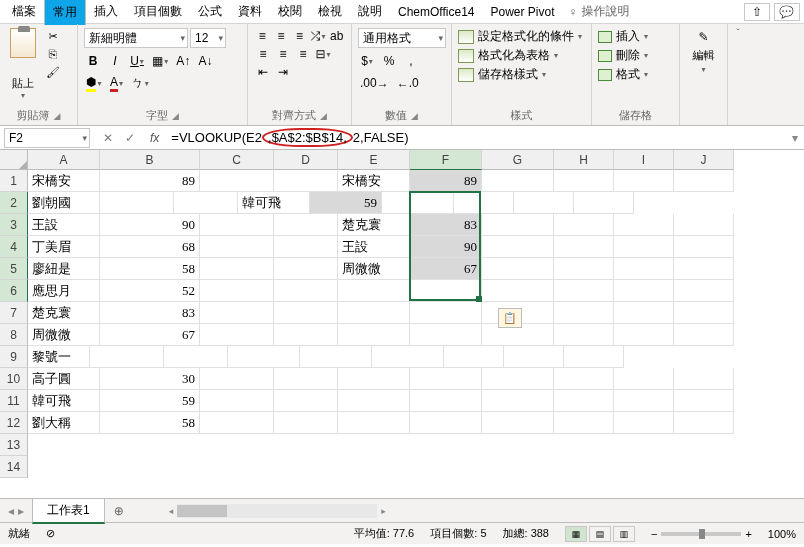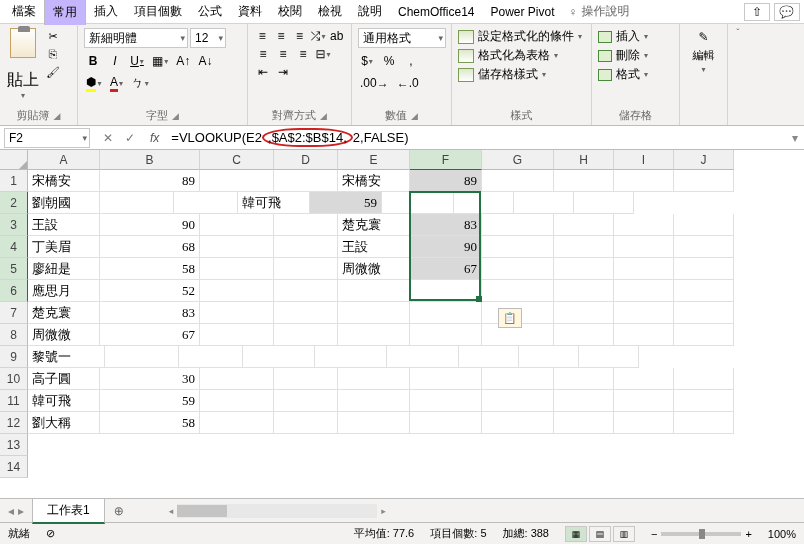--- a/index.html
+++ b/index.html
@@ -1,19 +1,19 @@
 <!DOCTYPE html>
 <html><head>
 <meta charset="utf-8">
 <style>
 * { box-sizing: border-box; margin: 0; padding: 0; font-family: "Microsoft JhengHei", Arial, sans-serif; }
 body { background: #fff; width: 804px; height: 547px; overflow: hidden; font-size: 12px; }
 .menubar { display: flex; align-items: center; background: #fff; border-bottom: 1px solid #d4d4d4; height: 24px; padding: 0 4px; }
 .menubar .tab { padding: 4px 8px; cursor: pointer; font-size: 12px; }
-.menubar .tab.active { background: #c4b5fd; border: 1px solid #bcbcbc; border-bottom: none; }
+.menubar .tab.active { background: #0ea5e9; border: 1px solid #bcbcbc; border-bottom: none; }
 .menubar .spacer { flex: 1; }
 .menubar .search { display: flex; align-items: center; gap: 4px; padding: 0 6px; color: #666; }
 .menubar .iconbtn { width: 26px; height: 18px; border: 1px solid #c8c8c8; margin-left: 4px; display: flex; align-items: center; justify-content: center; }
 .ribbon { display: flex; background: #f3f2f1; border-bottom: 1px solid #bcbcbc; height: 102px; }
 .group { border-right: 1px solid #d4d4d4; padding: 4px 6px 2px; display: flex; flex-direction: column; justify-content: space-between; }
 .group-label { text-align: center; font-size: 11px; color: #666; margin-top: 2px; display: flex; align-items: center; justify-content: center; gap: 4px; }
 .group-label .dlgicon { font-size: 9px; color: #888; }
 .clip-wrap { display: flex; gap: 4px; }
 .clipboard-big { display: flex; flex-direction: column; align-items: center; width: 34px; }
 .clip-icon { width: 26px; height: 30px; border: 1px solid #c8a060; background: linear-gradient(#fff,#f4e8d0); position: relative; }
@@ -112,21 +112,21 @@
   <div class="iconbtn">
       <span>💬</span>
     </div>
 </div>
 
 <div class="ribbon">
   <div class="group" style="width:78px">
     <div class="clip-wrap">
       <div class="clipboard-big">
         <div class="clip-icon"></div>
-        <div style="font-size:16px;margin-top:12px">貼上</div>
+        <div style="font-size:11px;margin-top:18px">貼上</div>
         <div style="font-size:8px;color:#666">▾</div>
       </div>
       <div class="clip-side">
         <div class="small-ico">
             <span>✂</span>
           </div>
         <div class="small-ico">
             <span>⎘</span>
           </div>
         <div class="small-ico">
@@ -416,21 +416,21 @@
           <div class="cell" style="width: 74px;"></div>
           <div class="cell" style="width: 64px;"></div>
           <div class="cell" style="width: 72px;"></div>
           <div class="cell" style="width: 72px;"></div>
           <div class="cell" style="width: 72px;"></div>
           <div class="cell" style="width: 60px;"></div>
           <div class="cell" style="width: 60px;"></div>
           <div class="cell" style="width: 60px;"></div>
         </div>
         <div class="crow">
-          <div class="cell" style="width: 77px;">黎號一</div>
+          <div class="cell" style="width: 62px;">黎號一</div>
           <div class="cell" style="width: 74px;"></div>
           <div class="cell" style="width: 64px;"></div>
           <div class="cell" style="width: 72px;"></div>
           <div class="cell" style="width: 72px;"></div>
           <div class="cell" style="width: 72px;"></div>
           <div class="cell" style="width: 60px;"></div>
           <div class="cell" style="width: 60px;"></div>
           <div class="cell" style="width: 60px;"></div>
         </div>
         <div class="crow">

